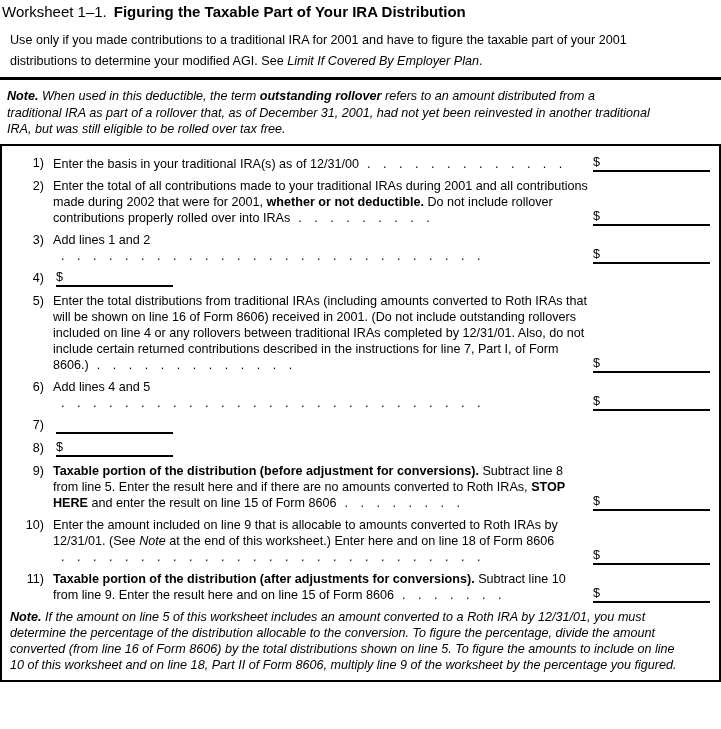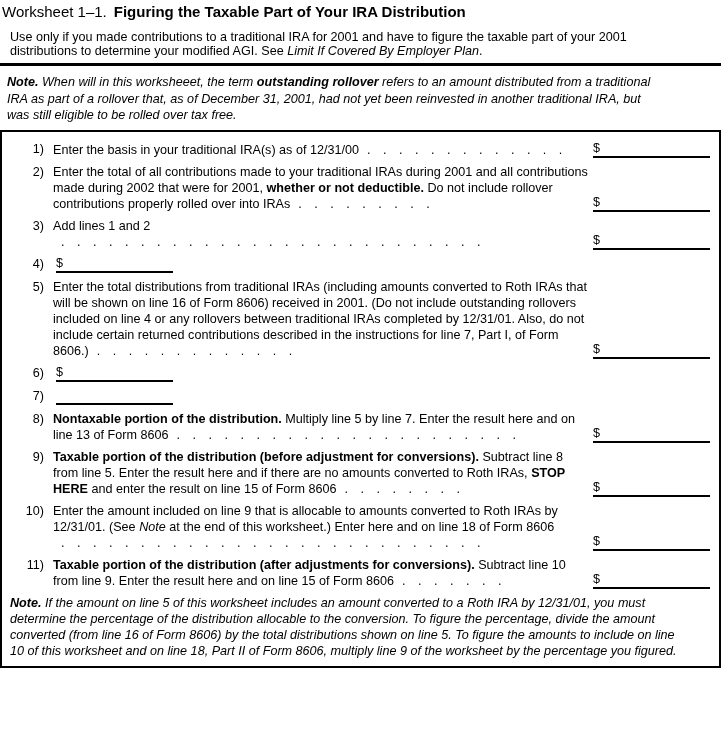--- a/index.html
+++ b/index.html
@@ -18,21 +18,21 @@
   .title {
     font-size: 15px;
     margin: 1px 0 9px 2px;
     line-height: 18px;
     white-space: nowrap;
   }
   .title .main { font-weight: bold; margin-left: 7px; }
   .intro {
     margin: 0 0 3px 10px;
     width: 662px;
-    line-height: 14px;
+    line-height: 21px;
   }
   .rule {
     height: 3px; background: #000;
     margin: 5px 0 8px 0;
     width: 721px;
   }
   .form-line {
     margin: 0 0 7px 7px;
     line-height: 16.5px;
   }
@@ -93,21 +93,21 @@
 
   <div class="title">
     <span>Worksheet 1–1.</span><span class="main">Figuring the Taxable Part of Your IRA Distribution</span>
   </div>
 
   <p class="intro"><span>Use only if you made contributions to a traditional IRA for 2001 and have to figure the taxable part of your 2001 distributions to determine your modified AGI. See </span><span class="italic">Limit If Covered By Employer Plan</span><span>.</span></p>
 
   <div class="rule"></div>
 
 
-  <p class="note-top"><span class="bold">Note.</span><span> When will in this worksheeet, the term </span><span class="bold">outstanding rollover</span><span> refers to an amount distributed from a traditional IRA as part of a rollover that, as of December 31, 2001, had not yet been reinvested in another traditional IRA, but was still eligible to be rolled over tax free.</span></p>
+  <p class="note-top"><span class="bold">Note.</span><span> When used in this deductible, the term </span><span class="bold">outstanding rollover</span><span> refers to an amount distributed from a traditional IRA as part of a rollover that, as of December 31, 2001, had not yet been reinvested in another traditional IRA, but was still eligible to be rolled over tax free.</span></p>
 
   <div class="box">
 
     <div class="ws-row">
         <div class="ws-num">1)</div>
         <div class="ws-text"><span>Enter the basis in your traditional IRA(s) as of 12/31/00</span><span class="leader">  .   .   .   .   .   .   .   .   .   .   .   .   .   </span></div>
         <div class="ws-amt"><span>$</span></div>
       </div>
       <div class="ws-row">
         <div class="ws-num">2)</div>
@@ -123,29 +123,29 @@
         <div class="ws-num">4)</div>
         <div class="ws-amt"><span>$</span></div>
       </div>
       <div class="ws-row">
         <div class="ws-num">5)</div>
         <div class="ws-text"><span>Enter the total distributions from traditional IRAs (including amounts converted to Roth IRAs that will be shown on line 16 of Form 8606) received in 2001. (Do not include outstanding rollovers included on line 4 or any rollovers between traditional IRAs completed by 12/31/01. Also, do not include certain returned contributions described in the instructions for line 7, Part I, of Form 8606.)</span><span class="leader">  .   .   .   .   .   .   .   .   .   .   .   .   .   </span></div>
         <div class="ws-amt"><span>$</span></div>
       </div>
       <div class="ws-row">
         <div class="ws-num">6)</div>
+        <div class="ws-text"><span>Add lines 4 and 5</span><span class="leader">  .   .   .   .   .   .   .   .   .   .   .   .   .   .   .   .   .   .   .   .   .   .   .   .   .   .   .   </span></div>
         <div class="ws-amt"><span>$</span></div>
       </div>
       <div class="ws-row">
         <div class="ws-num">7)</div>
         <div class="ws-amt"><span>&nbsp;</span></div>
       </div>
       <div class="ws-row">
         <div class="ws-num">8)</div>
-        <div class="ws-text"><span class="bold">Nontaxable portion of the distribution.</span><span> Multiply line 5 by line 7. Enter the result here and on line 13 of Form 8606</span><span class="leader">  .   .   .   .   .   .   .   .   .   .   .   .   .   .   .   .   .   .   .   .   .   .   </span></div>
         <div class="ws-amt"><span>$</span></div>
       </div>
       <div class="ws-row">
         <div class="ws-num">9)</div>
         <div class="ws-text"><span class="bold">Taxable portion of the distribution (before adjustment for conversions).</span><span> Subtract line 8 from line 5. Enter the result here and if there are no amounts converted to Roth IRAs, </span><span class="bold">STOP HERE</span><span> and enter the result on line 15 of Form 8606</span><span class="leader">  .   .   .   .   .   .   .   .   </span></div>
         <div class="ws-amt"><span>$</span></div>
       </div>
       <div class="ws-row">
         <div class="ws-num">10)</div>
         <div class="ws-text"><span>Enter the amount included on line 9 that is allocable to amounts converted to Roth IRAs by 12/31/01. (See </span><span class="italic">Note</span><span> at the end of this worksheet.) Enter here and on line 18 of Form 8606</span><span class="leader">  .   .   .   .   .   .   .   .   .   .   .   .   .   .   .   .   .   .   .   .   .   .   .   .   .   .   .   </span></div>

